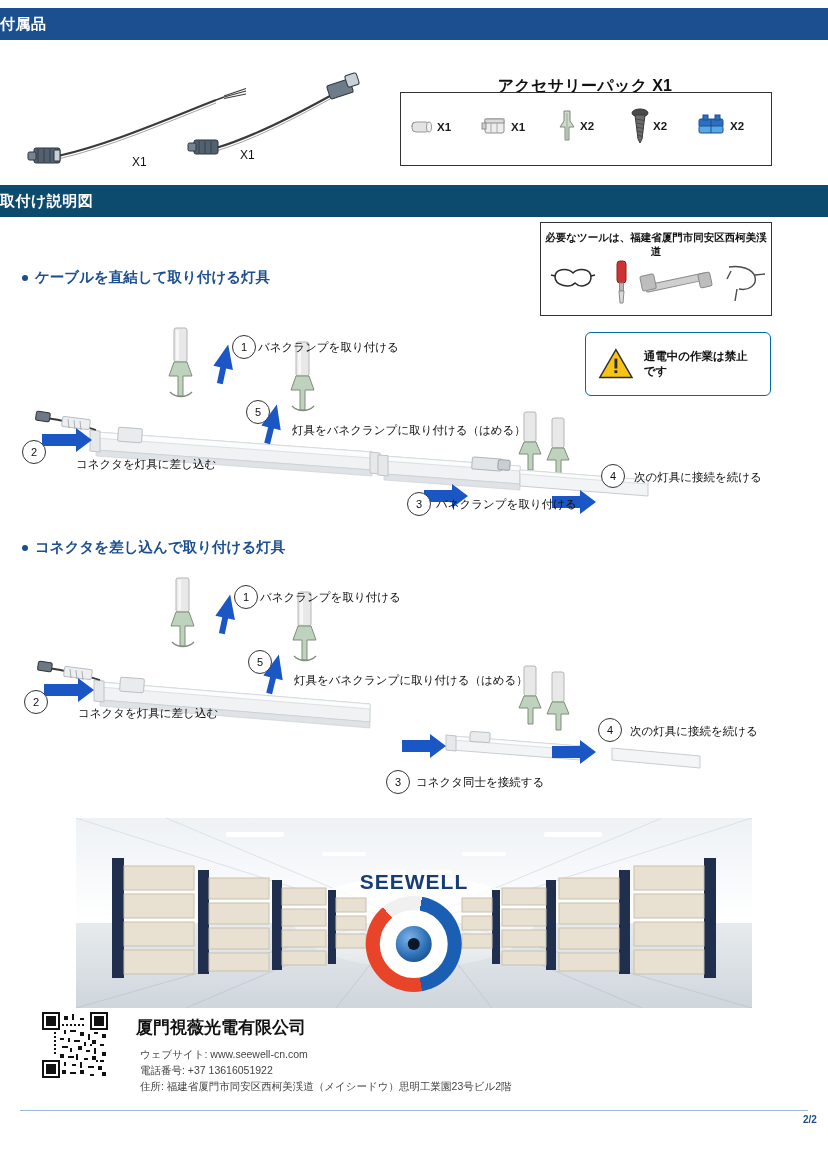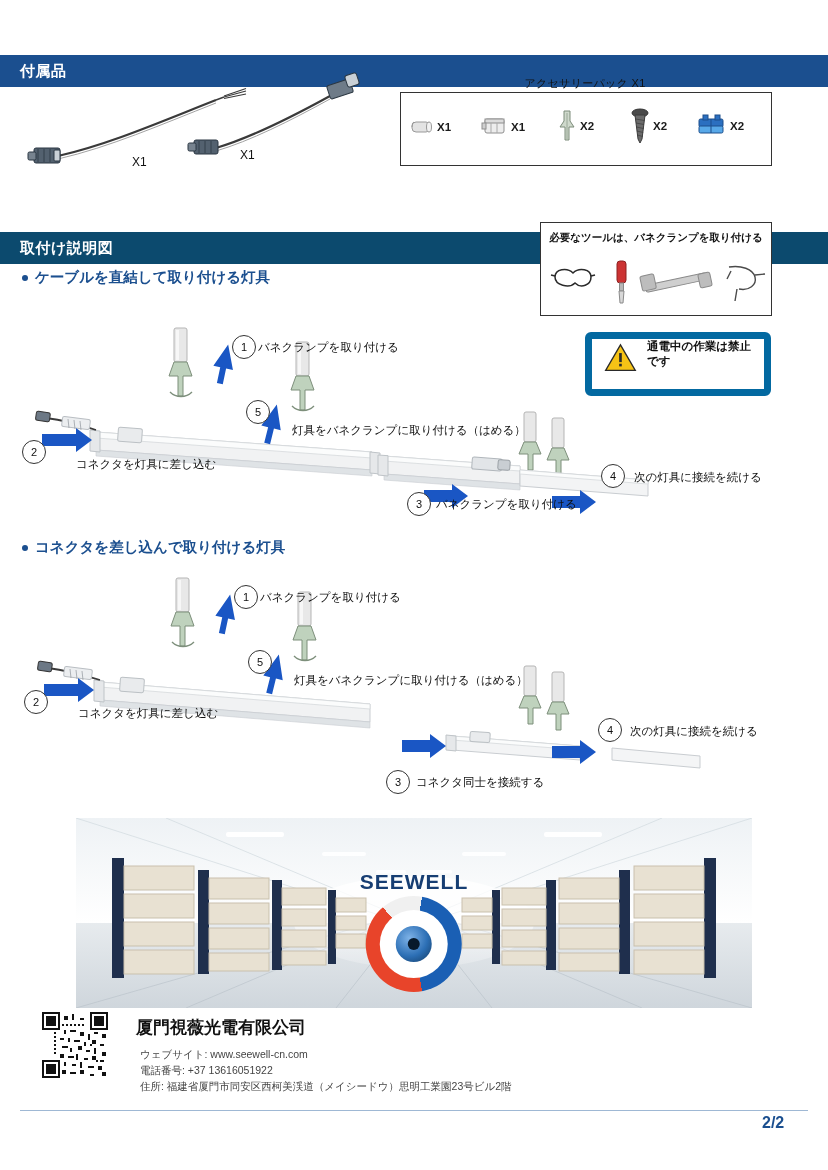--- a/index.html
+++ b/index.html
@@ -20,40 +20,39 @@
     position: absolute;
     left: 0;
     width: 828px;
     height: 32px;
     background: #1b4f8f;
     color: #ffffff;
     font-size: 15px;
     font-weight: bold;
     display: flex;
     align-items: center;
-    padding-left: 20px;
+    padding-left: 0;
     box-sizing: border-box;
     letter-spacing: 0.5px;
-    margin-top: 47px;
   }
   .section-bar.second { background: #0c4a6e; }
 
   
   .abs { position: absolute; }
 
   
   .acc-box {
     position: absolute;
     border: 1px solid #333;
     background: #fff;
   }
   .acc-title {
     position: absolute;
-    font-size: 11px;
-    font-weight: normal;
+    font-size: 16px;
+    font-weight: bold;
     color: #111;
     letter-spacing: 0.3px;
   }
   .acc-item {
     position: absolute;
     display: flex;
     align-items: center;
     font-size: 11.5px;
     font-weight: bold;
   }
@@ -70,24 +69,25 @@
     font-size: 10.5px;
     font-weight: bold;
     color: #111;
     text-align: center;
     width: 100%;
   }
 
   
   .warn-box {
     position: absolute;
-    border: 7px solid #0369a1;
+    border: 1px solid #0369a1;
     border-radius: 6px;
     background: #fff;
     display: flex;
+    align-items: center;
     gap: 10px;
     padding: 0 12px;
     box-sizing: border-box;
   }
   .warn-text {
     font-size: 11.5px;
     font-weight: bold;
     color: #111;
   }
 
@@ -208,23 +208,24 @@
     white-space: nowrap;
     text-align: right;
   }
   .foot-rule {
     position: absolute;
     height: 1px;
     background: #9fb8d4;
   }
   .page-num {
     position: absolute;
-    font-size: 16px;
+    font-size: 10px;
     font-weight: bold;
     color: #1b4f8f;
+    margin-left: 41px;
   }
   .xlabel {
     position: absolute;
     font-size: 12px;
     color: #111;
   }
 </style>
 </head>
 <body>
 
@@ -337,21 +338,21 @@
     </svg>
     <span class="lbl">X2</span>
   </div>
 </div>
 
 <div class="section-bar second" style="top:185px;">
   <span>取付け説明図</span>
 </div>
 
 <div class="tools-box" style="left:540px; top:222px; width:230px; height:92px;">
-  <div class="tools-title" style="top:8px;">必要なツールは、バネクランプを取り付ける</div>
+  <div class="tools-title" style="top:8px;">必要なツールは、福建省厦門市同安区西柯美渓道</div>
   <svg width="228" height="56" viewBox="0 0 228 56" style="position:absolute; left:0; top:32px;">
 
     <g fill="none" stroke="#2a2a2a" stroke-width="1.5">
       <path d="M14,22 C14,14 26,12 32,18 C38,12 50,14 50,22 C50,30 40,34 34,28 C28,34 14,30 14,22 Z"></path>
       <path d="M10,20 L14,21"></path>
       <path d="M54,20 L50,21"></path>
     </g>
 
     <g>
       <rect x="76" y="6" width="9" height="22" rx="3" fill="#c33" stroke="#8d2222"></rect>

